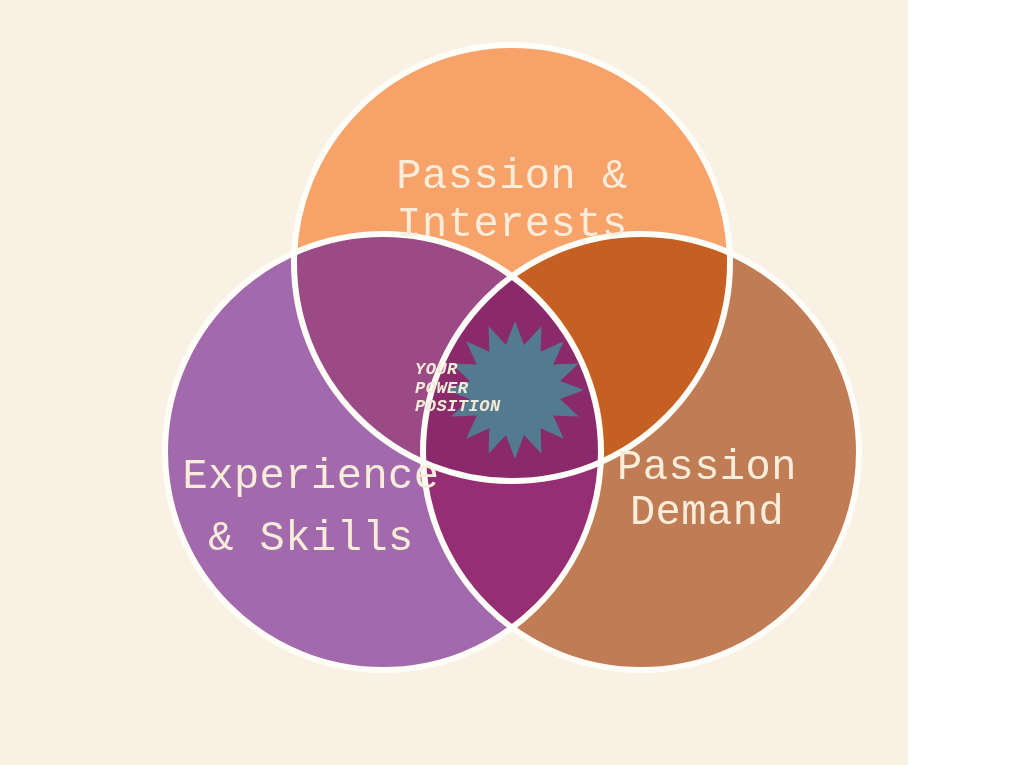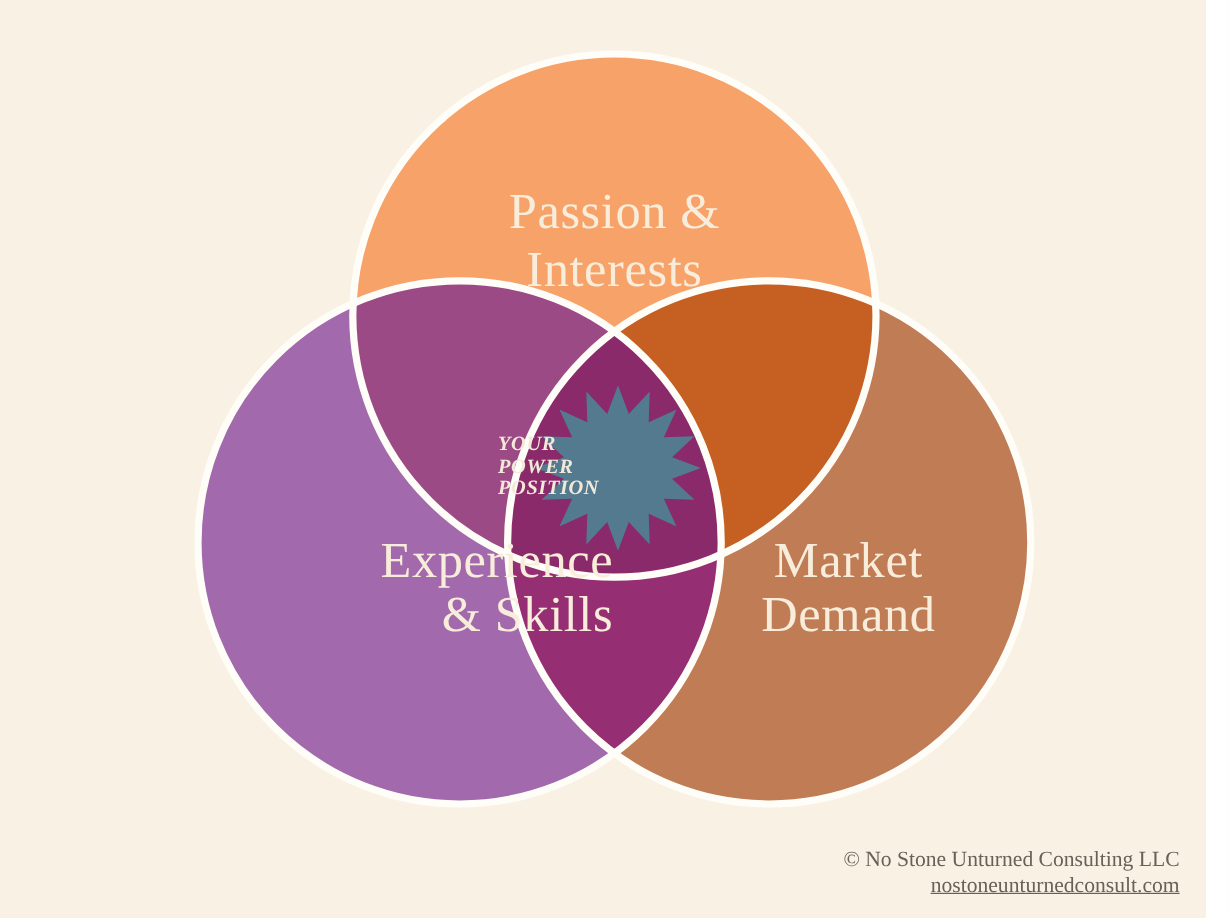--- a/index.html
+++ b/index.html
@@ -1,21 +1,21 @@
 <!DOCTYPE html>
 <html style="--background: #faf1e5; --outline: #fffdf8; --circle_passion: #f6a269; --circle_experience: #a26aac; --circle_market: #c07c54; --overlap_passion_experience: #9c4a85; --overlap_passion_market: #c55f22; --overlap_experience_market: #962e74; --overlap_center: #8a2a6b; --star: #537a8e; --star_text: #f2e9d8; --label_text: #f8edda; --footer_text: #6b6057;"><head>
 <meta charset="utf-8">
 <style>
   html,body{margin:0;padding:0;}
   .stage{
     position:relative;
-    width:1005px;height:765px;
+    width:908px;height:765px;
     background:var(--background,#faf1e5);
     overflow:hidden;
-    font-family:Liberation Serif, serif;
+    font-family:Liberation Mono, monospace;
   }
   svg.venn{position:absolute;left:0;top:0;}
   .c-passion{fill:var(--circle_passion);}
   .c-experience{fill:var(--circle_experience);}
   .c-market{fill:var(--circle_market);}
   .o-pe{fill:var(--overlap_passion_experience);}
   .o-pm{fill:var(--overlap_passion_market);}
   .o-em{fill:var(--overlap_experience_market);}
   .o-center{fill:var(--overlap_center);}
   .outline{fill:none;stroke:var(--outline,#fffdf8);stroke-width:6;}
@@ -25,21 +25,21 @@
     width:400px;
     text-align:center;
     white-space:pre-line;
     color:var(--label_text,#f8edda);
     font-size:42px;
     line-height:48px;
     letter-spacing:0.5px;
     font-weight:400;
   }
   .label-passion{left:312px;top:153px;}
-  .label-experience{left:111px;top:446px;line-height:45px;text-align:right;}
+  .label-experience{left:111px;top:446px;line-height:62px;}
   .label-market{left:507px;top:446px;line-height:45px;}
   .star-label{
     position:absolute;
     left:415px;top:361px;width:200px;
     text-align:left;
     white-space:pre-line;
     color:var(--star_text,#f2e9d8);
     font-size:17px;
     line-height:18.5px;
     font-weight:bold;
@@ -97,27 +97,21 @@
     <circle class="outline" cx="383" cy="452" r="218"></circle>
     <circle class="outline" cx="641" cy="452" r="218"></circle>
 
     <polygon id="star" class="star" points="515.0,321.0 524.0,344.9 541.4,326.3 540.6,351.8 563.8,341.2 553.2,364.4 578.7,363.6 560.1,381.0 584.0,390.0 560.1,399.0 578.7,416.4 553.2,415.6 563.8,438.8 540.6,428.2 541.4,453.7 524.0,435.1 515.0,459.0 506.0,435.1 488.6,453.7 489.4,428.2 466.2,438.8 476.8,415.6 451.3,416.4 469.9,399.0 446.0,390.0 469.9,381.0 451.3,363.6 476.8,364.4 466.2,341.2 489.4,351.8 488.6,326.3 506.0,344.9"></polygon>
   </svg>
 
   <div class="label label-passion">Passion &amp;
 Interests</div>
   <div class="label label-experience">Experience
 &amp; Skills</div>
-  <div class="label label-market">Market
+  <div class="label label-market">Passion
 Demand</div>
 
   <div class="star-label">YOUR
 POWER
 POSITION</div>
 
-  <div class="footer">
-    <div>© No Stone Unturned Consulting LLC</div>
-    <div>
-      <a>nostoneunturnedconsult.com</a>
-    </div>
-  </div>
 
 </div>
 
 </body></html>

